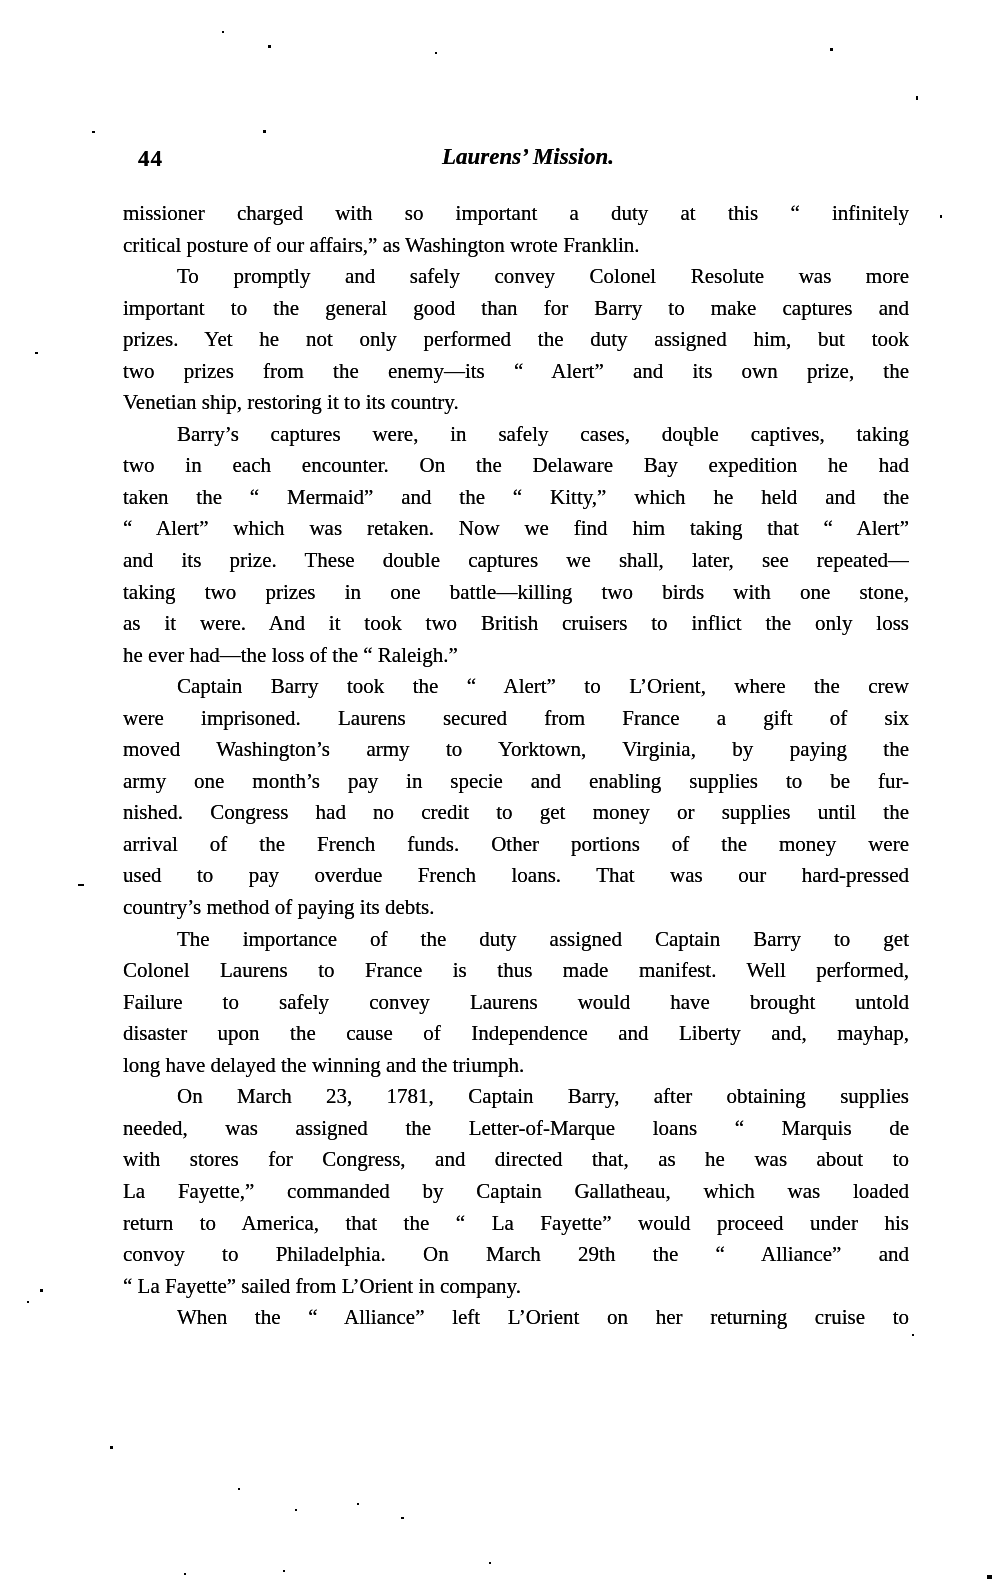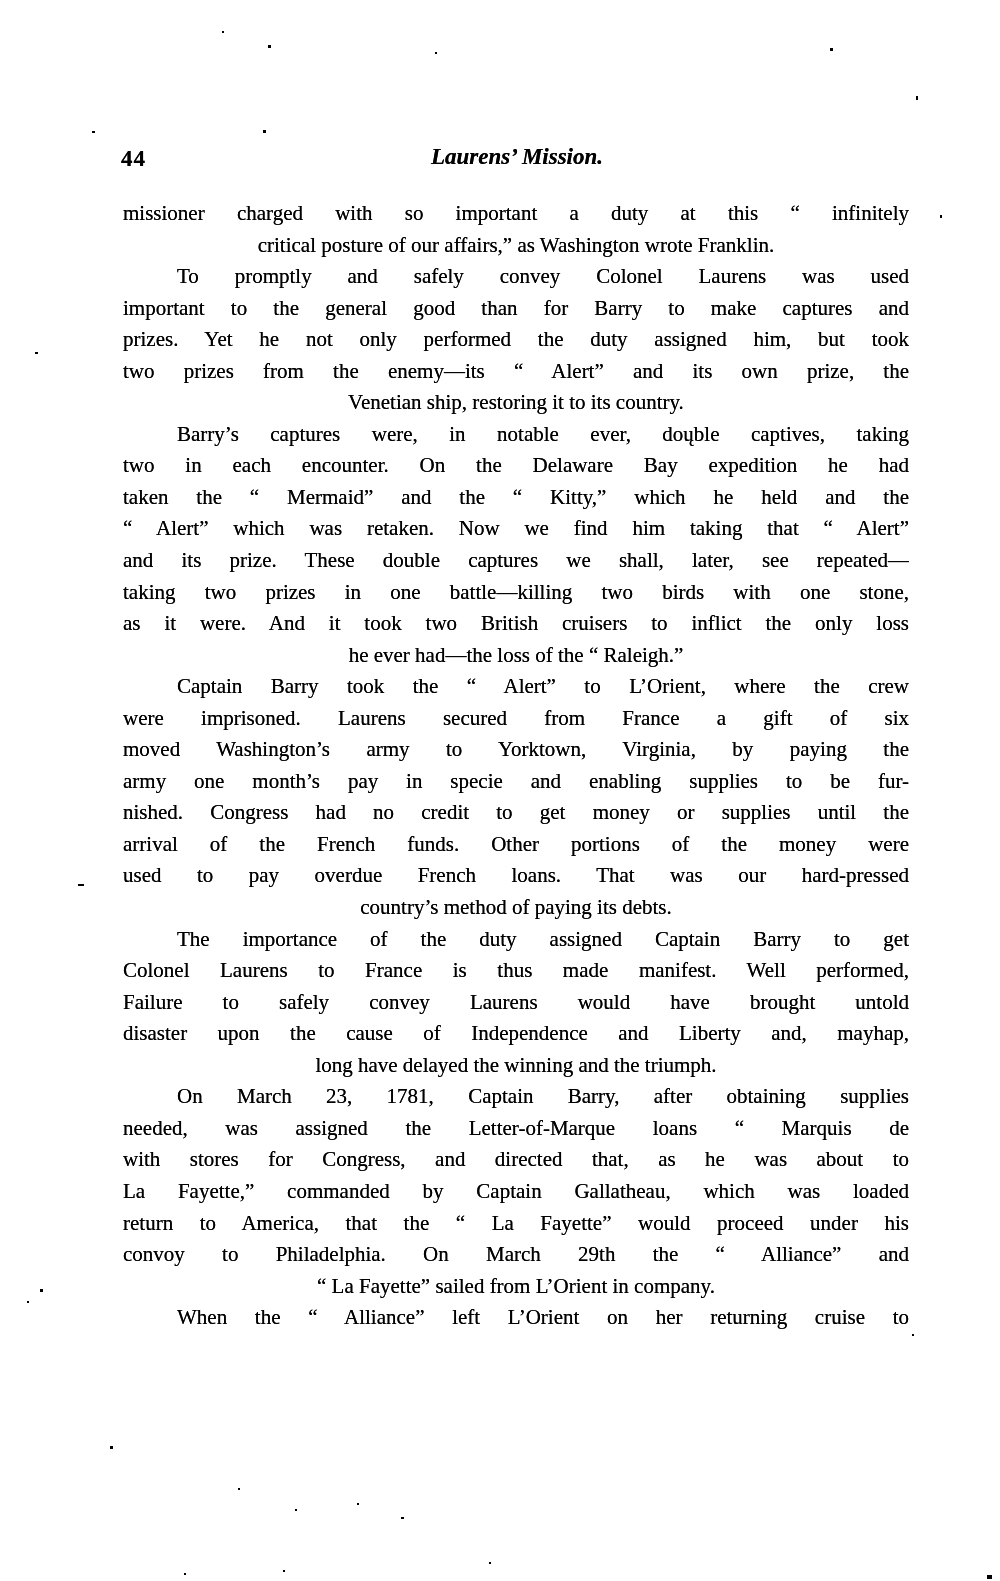--- a/index.html
+++ b/index.html
@@ -11,30 +11,30 @@
     position: relative;
     width: 1000px;
     height: 1581px;
     background: #ffffff;
     color: #000000;
     font-family: "Liberation Serif", "DejaVu Serif", serif;
     overflow: hidden;
   }
   .pagenum {
     position: absolute;
-    left: 121px;
+    left: 138px;
     top: 146px;
     font-size: 23px;
     font-weight: 700;
     letter-spacing: 1px;
     text-shadow: 0 0 0.6px rgba(0,0,0,0.85);
   }
   .title {
     position: absolute;
-    left: 124px;
+    left: 135px;
     top: 144px;
     width: 786px;
     text-align: center;
     font-style: italic;
     font-weight: 700;
     font-size: 23px;
     text-shadow: 0 0 0.6px rgba(0,0,0,0.85);
   }
   .text-block {
     position: absolute;
@@ -50,21 +50,21 @@
     overflow: hidden;
     text-align: justify;
   }
   .line::after {
     content: "";
     display: inline-block;
     width: 100%;
     height: 0;
   }
   .line.last {
-    text-align: center;
+    text-align: left;
   }
   .line.last::after {
     content: none;
   }
   .line.indent {
     text-indent: 54px;
   }
   .speck {
     position: absolute;
     background: #000;
@@ -75,26 +75,26 @@
 
 <div class="page">
 
   <div class="pagenum">44</div>
 
   <div class="title">Laurens’ Mission.</div>
 
   <div class="text-block">
       <div class="line">missioner charged with so important a duty at this “ infinitely</div>
       <div class="line last">critical posture of our affairs,” as Washington wrote Franklin.</div>
-      <div class="line indent">To promptly and safely convey Colonel Laurens was used</div>
+      <div class="line indent">To promptly and safely convey Colonel Resolute was more</div>
       <div class="line">important to the general good than for Barry to make captures and</div>
       <div class="line">prizes.  Yet he not only performed the duty assigned him, but took</div>
       <div class="line">two prizes from the enemy—its “ Alert” and its own prize, the</div>
       <div class="line last">Venetian ship, restoring it to its country.</div>
-      <div class="line indent">Barry’s captures were, in notable ever, doųble captives, taking</div>
+      <div class="line indent">Barry’s captures were, in safely cases, doųble captives, taking</div>
       <div class="line">two in each encounter.  On the Delaware Bay expedition he had</div>
       <div class="line">taken the “ Mermaid” and the “ Kitty,” which he held and the</div>
       <div class="line">“ Alert” which was retaken.  Now we find him taking that “ Alert”</div>
       <div class="line">and its prize.  These double captures we shall, later, see repeated—</div>
       <div class="line">taking two prizes in one battle—killing two birds with one stone,</div>
       <div class="line">as it were.  And it took two British cruisers to inflict the only loss</div>
       <div class="line last">he ever had—the loss of the “ Raleigh.”</div>
       <div class="line indent">Captain Barry took the “ Alert” to L’Orient, where the crew</div>
       <div class="line">were imprisoned.  Laurens secured from France a gift of six</div>
       <div class="line">moved Washington’s army to Yorktown, Virginia, by paying the</div>

